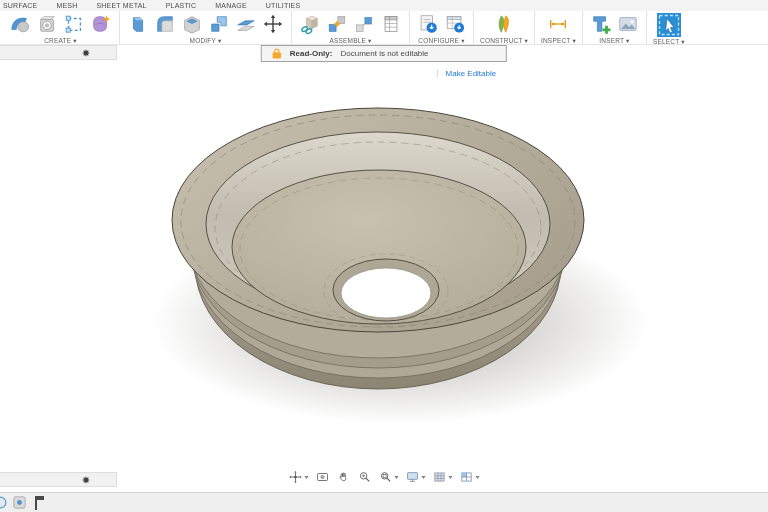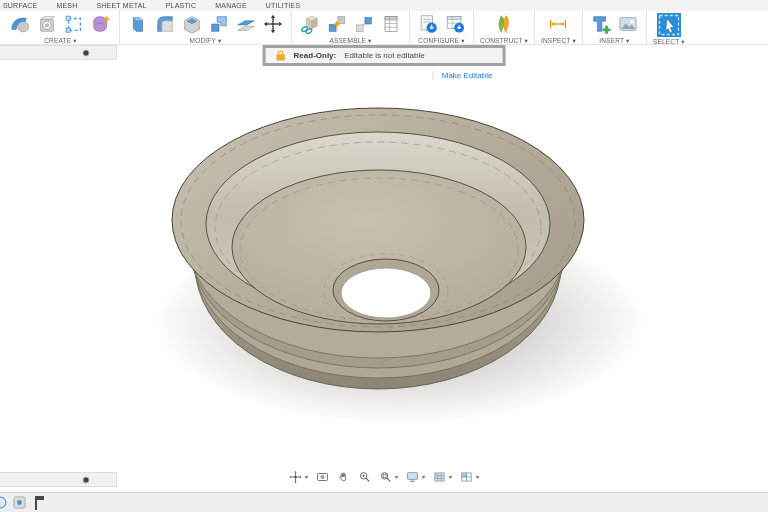--- a/index.html
+++ b/index.html
@@ -18,21 +18,21 @@
   .tgroup + .tgroup{border-left:1px solid #e3e3e3;}
   .ticons{display:flex;align-items:center;gap:3px;height:25px;}
   .tbtn{width:24px;height:24px;display:flex;align-items:center;justify-content:center;}
   .tbtn svg{width:22px;height:22px;display:block;}
   .tbtn.big{width:26px;height:26px;}
   .tbtn.big svg{width:24px;height:24px;}
   .tlabel{font-size:6.5px;color:#5e5e5e;letter-spacing:.2px;white-space:nowrap;margin-top:1px;}
 
   
   .banner{position:absolute;top:45px;left:50%;transform:translateX(-50%);height:15px;z-index:6;
-          display:flex;align-items:center;gap:8px;background:#f4f4f4;border:3px solid #a3a3a3;
+          display:flex;align-items:center;gap:8px;background:#f4f4f4;border:1px solid #a3a3a3;
           padding:0 10px;font-size:8px;color:#444;white-space:nowrap;}
   .banner .b-title{font-weight:bold;color:#3c3c3c;}
   .banner .b-msg{color:#4a4a4a;}
   .banner .b-action{color:#1e7bd7;border-left:1px solid #d9d9d9;padding-left:8px;cursor:pointer;margin-top:40px;}
 
   
   .side-strip{position:absolute;left:0;width:116px;height:13px;background:#f1f1f1;
               border:1px solid #dedede;border-left:none;display:flex;align-items:center;z-index:6;}
   .side-strip.top{top:45px;}
   .side-strip.bottom{top:472px;}
@@ -329,21 +329,21 @@
     <div class="tlabel">SELECT ▾</div>
   </div>
 </div>
 
 <div class="banner">
   <svg width="10" height="11" viewBox="0 0 12 13">
     <rect x="1" y="5" width="10" height="7.5" rx="1.4" fill="#f7a82a"></rect>
     <path d="M3.5 5 V3.6 a2.5 2.5 0 0 1 5 0 V5" fill="none" stroke="#f7a82a" stroke-width="1.5"></path>
   </svg>
   <span class="b-title">Read-Only:</span>
-  <span class="b-msg">Editable is not editable</span>
+  <span class="b-msg">Document is not editable</span>
   <span class="b-action">Make Editable</span>
 </div>
 
 <div class="side-strip top">
   <svg viewBox="0 0 24 24">
     <circle cx="12" cy="12" r="6" fill="#3f3f3f"></circle>
     <g stroke="#3f3f3f" stroke-width="3.4">
       <line x1="12" y1="2" x2="12" y2="22"></line>
         <line x1="2" y1="12" x2="22" y2="12"></line>
       <line x1="5" y1="5" x2="19" y2="19"></line>

